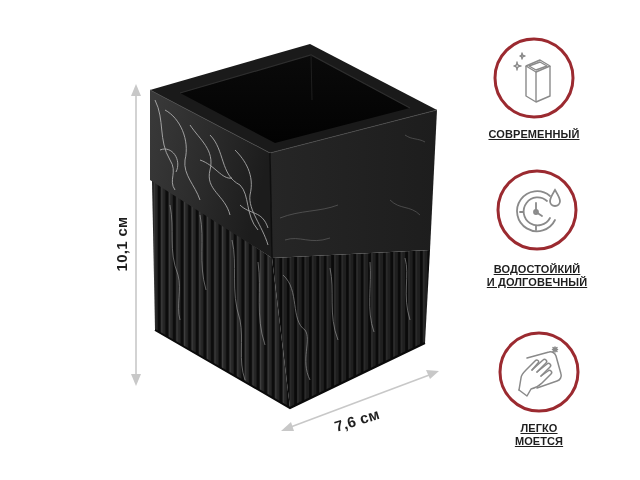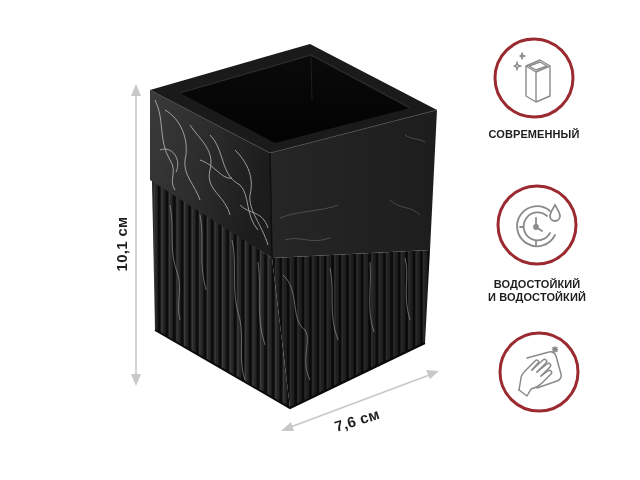--- a/index.html
+++ b/index.html
@@ -9,21 +9,21 @@
     position: absolute; font-family: "Liberation Sans", sans-serif; font-weight: 700;
     font-size: 15px; color: #1e1e1e; white-space: nowrap; letter-spacing: 0.3px;
   }
   .dim-height { left: 121px; top: 244px; transform: translate(-50%, -50%) rotate(-90deg); }
   .dim-width { left: 357px; top: 420px; transform: translate(-50%, -50%) rotate(-17deg); }
   .feature { position: absolute; width: 140px; text-align: center; }
   .feature-label {
     font-family: "Liberation Sans", sans-serif; font-weight: 700; font-size: 11px;
     line-height: 13px; color: #1e1e1e; letter-spacing: 0.1px;
   }
-  .feature-label span { display: block; }
+  .feature-label span { display: block; text-decoration: underline; }
 </style>
 </head>
 <body>
 
 <div class="stage">
 
   <svg class="stage" width="640" height="480" viewBox="0 0 640 480">
     <defs>
       <linearGradient id="gLeftTop" x1="0" y1="0" x2="1" y2="0.3">
         <stop offset="0" stop-color="#3a3a3a"></stop>
@@ -125,47 +125,51 @@
         <line x1="44" y1="36" x2="44" y2="66"></line>
         <path d="M22,30 C24,30 25,29 25,26 C25,29 26,30 29,30 C26,30 25,31 25,34 C25,31 24,30 22,30 Z"></path>
         <path d="M28,20 C29,20 30,19 30,17 C30,19 31,20 33,20 C31,20 30,21 30,23 C30,21 29,20 28,20 Z"></path>
       </g>
     </svg>
     <div class="feature-label" style="margin-top:8px;">
       <span>СОВРЕМЕННЫЙ</span>
     </div>
   </div>
 
-  <div class="feature" style="left:467px; top:183px;">
+  <div class="feature" style="left:467px; top:168px;">
     <svg width="84" height="84" viewBox="0 0 84 84" style="display:block;margin:0 auto;">
       <circle cx="42" cy="42" r="39" fill="#fff" stroke="#9b2a30" stroke-width="3"></circle>
       <g fill="none" stroke="#8a8a8a" stroke-width="1.8" stroke-linecap="round">
         <path d="M55,28 A20,20 0 1 0 60,52"></path>
         <path d="M52,33 A14,14 0 1 0 55,50"></path>
         <line x1="41" y1="35" x2="41" y2="44"></line>
         <line x1="41" y1="44" x2="47" y2="48"></line>
         <circle cx="41" cy="44" r="2"></circle>
         <line x1="41" y1="58" x2="41" y2="62"></line>
         <line x1="25" y1="44" x2="28" y2="44"></line>
         <path d="M60,22 C57,27 55,30 55,33 A5,5 0 0 0 65,33 C65,30 63,27 60,22 Z"></path>
       </g>
     </svg>
     <div class="feature-label" style="margin-top:11px;">
       <span>ВОДОСТОЙКИЙ</span>
-      <span>И ВОДОСТОЙКИЙ</span>
+      <span>И ДОЛГОВЕЧНЫЙ</span>
     </div>
   </div>
 
   <div class="feature" style="left:469px; top:330px;">
     <svg width="84" height="84" viewBox="0 0 84 84" style="display:block;margin:0 auto;">
       <circle cx="42" cy="42" r="39" fill="#fff" stroke="#9b2a30" stroke-width="3"></circle>
       <g fill="none" stroke="#8a8a8a" stroke-width="1.5" stroke-linejoin="round" stroke-linecap="round">
         <path d="M30,28 L52,22 C55,21 58,23 59,26 L64,44 C65,47 63,50 60,51 L40,58"></path>
         <path d="M22,60 L24,48 C24,45 27,42 29,40 L38,31 C40,29 43,31 41,33 L35,40"></path>
         <path d="M35,40 L46,30 C48,28 51,31 49,33 L40,42"></path>
         <path d="M40,42 L50,34 C52,32 55,35 53,37 L44,46"></path>
         <path d="M44,46 L51,41 C53,39 56,42 54,44 L45,53 C42,56 38,58 34,59 L30,66 L22,60"></path>
         <path d="M58,17 L58,22 M55.5,19.5 L60.5,19.5 M56,17.5 L60,21.5 M60,17.5 L56,21.5"></path>
       </g>
     </svg>
+    <div class="feature-label" style="margin-top:8px;">
+      <span>ЛЕГКО</span>
+      <span>МОЕТСЯ</span>
+    </div>
   </div>
 
 </div>
 
 </body></html>

